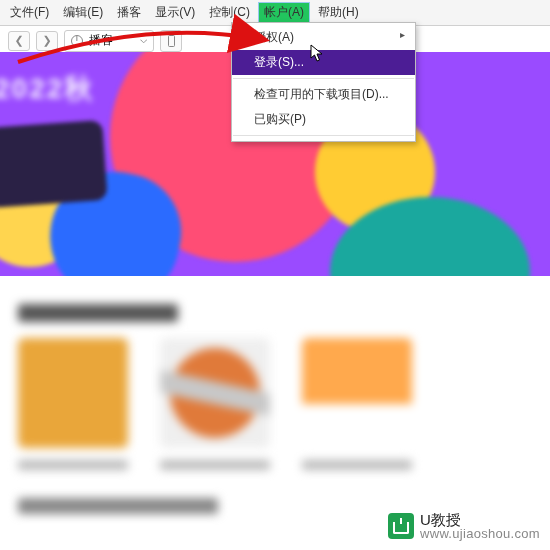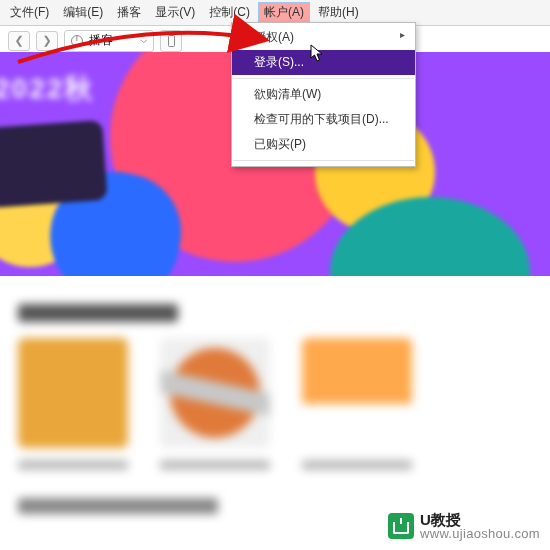--- a/index.html
+++ b/index.html
@@ -1,20 +1,20 @@
 <!DOCTYPE html>
 <html><head>
 <meta charset="utf-8">
 <style>
   * { margin: 0; padding: 0; box-sizing: border-box; }
   body { width: 550px; height: 550px; overflow: hidden; font-family: "Microsoft YaHei", Arial, sans-serif; font-size: 12px; background: #fff; position: relative; }
   
   .menubar { height: 26px; background: #f5f5f5; border-bottom: 1px solid #d0d0d0; display: flex; align-items: center; padding: 0 4px; gap: 2px; }
   .menubar-item { padding: 2px 6px; cursor: pointer; color: #333; }
-  .menubar-item.active { background: #fca5a5; border: 1px solid #99c9ef; padding: 1px 5px; }
+  .menubar-item.active { background: #22c55e; border: 1px solid #99c9ef; padding: 1px 5px; }
   
   .toolbar { height: 30px; background: #fff; border-bottom: 1px solid #e0e0e0; display: flex; align-items: center; padding: 0 8px; gap: 6px; }
   .nav-btn { width: 22px; height: 20px; border: 1px solid #ccc; border-radius: 3px; background: #fafafa; display: flex; align-items: center; justify-content: center; color: #888; cursor: pointer; font-size: 11px; }
   .picker { height: 22px; border: 1px solid #ccc; border-radius: 3px; display: flex; align-items: center; padding: 0 6px; gap: 6px; background: #fff; min-width: 90px; cursor: pointer; }
   .picker-icon { width: 12px; height: 12px; border: 1.3px solid #888; border-radius: 50%; position: relative; }
   .picker-icon::after { content:""; position:absolute; left:50%; top:50%; width:1.3px; height:5px; background:#888; transform:translate(-50%,-100%); }
   .chev { margin-left: auto; font-size: 9px; color: #666; }
   .device-btn { width: 22px; height: 22px; border: 1px solid #ccc; border-radius: 3px; background: #fafafa; display:flex; align-items:center; justify-content:center; cursor:pointer; }
   .phone-glyph { width:7px; height:12px; border:1.2px solid #888; border-radius:1.5px; position:relative; }
   
@@ -50,21 +50,21 @@
   .subrow { display:flex; gap:32px; margin-top:12px; }
   .sub { width:110px; height:10px; background:#bbb; border-radius:2px; }
   
   .heading2 { width:200px; height:16px; background:#888; border-radius:3px; margin-top:28px; }
   
   .watermark { position: absolute; right: 10px; bottom: 10px; display: flex; align-items: center; gap: 6px; z-index: 40; }
   .wm-logo { width: 26px; height: 26px; background: #20a050; border-radius: 4px; display:flex; align-items:center; justify-content:center; position:relative; }
   .wm-logo::before { content:""; width:12px; height:10px; border:2px solid #fff; border-top:none; border-radius:0 0 2px 2px; position:absolute; bottom:5px; }
   .wm-logo::after { content:""; width:2px; height:6px; background:#fff; position:absolute; top:5px; }
   .wm-txt { display:flex; flex-direction:column; line-height:1; }
-  .wm-main { font-size:15px; font-weight:700; color:#222; }
+  .wm-main { font-size:15px; font-weight:400; color:#222; }
   .wm-sub { font-size:13px; color:#888; letter-spacing:0.3px; }
 </style>
 </head>
 <body>
 
 <div class="menubar">
   <span class="menubar-item">文件(F)</span>
   <span class="menubar-item">编辑(E)</span>
   <span class="menubar-item">播客</span>
   <span class="menubar-item">显示(V)</span>
@@ -87,21 +87,20 @@
   </div>
   <div class="device-btn">
     <span class="phone-glyph"></span>
   </div>
 </div>
 
 <div class="dropdown">
   <div class="dd-item arrow">授权(A)</div>
   <div class="dd-item highlight">登录(S)...</div>
   <div class="dd-sep"></div>
-  <div class="dd-item">欲购清单(W)</div>
   <div class="dd-item">检查可用的下载项目(D)...</div>
   <div class="dd-item">已购买(P)</div>
   <div class="dd-sep"></div>
 </div>
 
 <svg class="cursor" width="16" height="20">
   <path d="M1 1 L1 14 L4.5 11 L7 17 L9.5 16 L7 10 L12 10 Z" fill="#fff" stroke="#000" stroke-width="1"></path>
 </svg>
 
 <svg class="arrow-annot" width="300" height="60">

